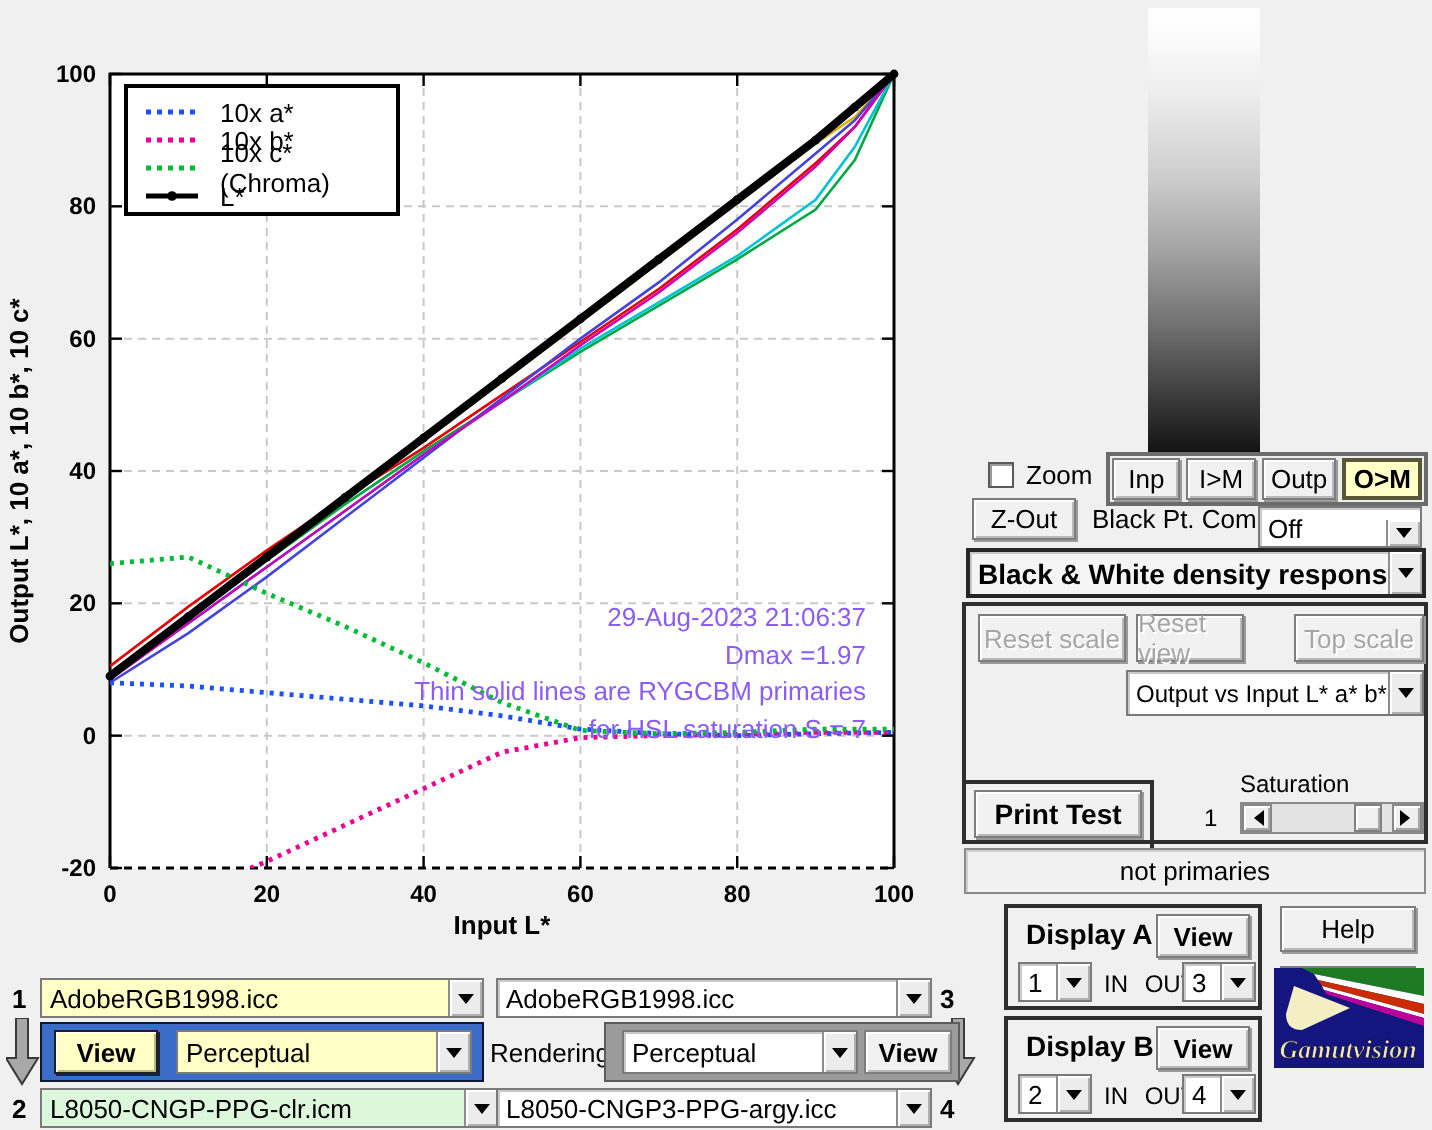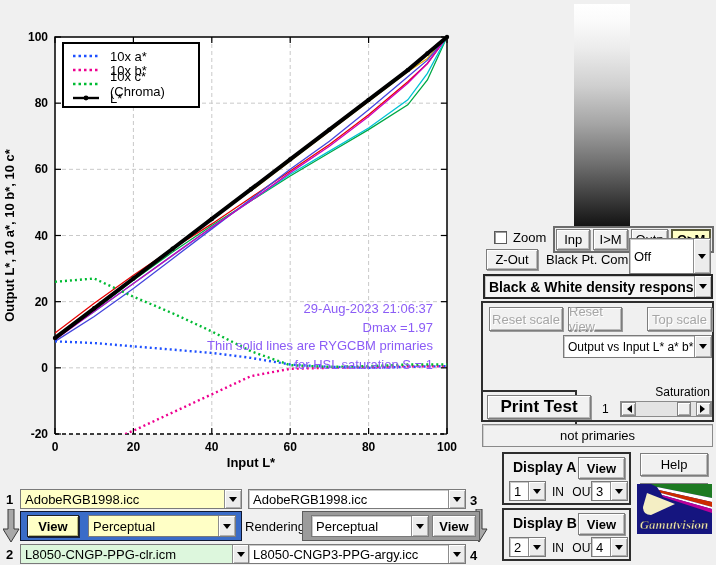--- a/index.html
+++ b/index.html
@@ -171,39 +171,39 @@
             <line x1="1" y1="5" x2="27" y2="5" stroke="#000000" stroke-width="2.4"></line>
             <circle cx="14" cy="5" r="2.4" fill="#000"></circle>
           </svg></span>
         <span>L*</span>
       </div>
     </div>
   <div class="abs" id="anno">
     <div>29-Aug-2023 21:06:37</div>
     <div>Dmax =1.97</div>
     <div>Thin solid lines are RYGCBM primaries</div>
-    <div>for HSL saturation S = 1</div>
+    <div>for HSL saturation S = 7</div>
   </div>
 </div>
 
 <div class="abs" id="gradient-bar"></div>
 
 <div class="abs chk" style="left:494px; top:231px;"></div>
 <div class="abs lbl" style="left:513px; top:230px;text-align:right;">Zoom</div>
 
 <div class="abs" style="left:553px; top:226px; width:161px; height:27px; border:2px solid #6c6c6c; background:#ededed; display:flex; gap:3px; padding:1px;">
   <div class="btn" style="flex:1;">Inp</div>
   <div class="btn" style="flex:1;">I&gt;M</div>
   <div class="btn" style="flex:1.1;">Outp</div>
   <div class="btn" style="flex:1.1;" id="om-btn">O&gt;M</div>
 </div>
 
 <div class="abs btn" style="left:486px; top:249px; width:52px; height:21px;">Z-Out</div>
 <div class="abs lbl" style="left:546px; top:252px;">Black Pt. Comp.</div>
-<div class="abs combo" style="left:629px; top:238px; width:82px; height:36px;">
+<div class="abs combo" style="left:629px; top:253px; width:82px; height:21px;align-items:flex-end;">
   <div class="fld">Off</div>
   <div class="cbtn">
       <span class="tri-down"></span>
     </div>
 </div>
 
 <div class="abs combo" style="left:483px; top:274px; width:230px; height:25px; border:2px solid #262626; background:#f5f5f5;">
   <div class="fld" style="font-weight:bold; font-size:14px;">Black &amp; White density response</div>
   <div class="cbtn">
       <span class="tri-down"></span>
@@ -214,22 +214,22 @@
   <div class="abs btn disabled" style="left:6px; top:4px; width:74px; height:24px;">Reset scale</div>
   <div class="abs btn disabled" style="left:85px; top:4px; width:54px; height:24px;">Reset view</div>
   <div class="abs btn disabled" style="left:164px; top:4px; width:65px; height:24px;">Top scale</div>
   <div class="abs combo" style="left:80px; top:32px; width:149px; height:23px;">
     <div class="fld" style="font-size:12px;">Output vs Input L* a* b* c*</div>
     <div class="cbtn">
         <span class="tri-down"></span>
       </div>
   </div>
   <div class="abs" style="left:-2px; top:87px; width:96px; height:34px; border-top:2px solid #2e2e2e; border-right:2px solid #2e2e2e;"></div>
-  <div class="abs btn bold" style="left:4px; top:92px; width:104px; height:24px; font-size:17px;">Print Test</div>
-  <div class="abs lbl" style="left:137px; top:82px; width:90px; text-align:right; font-size:12px;">Saturation</div>
+  <div class="abs btn bold" style="left:4px; top:92px; width:84px; height:24px; font-size:14px;">Print Test</div>
+  <div class="abs lbl" style="left:137px; top:82px; width:90px; font-size:12px;">Saturation</div>
   <div class="abs lbl" style="left:119px; top:99px; font-size:12px;">1</div>
   <div class="abs slider" style="left:137px; top:98px; width:92px;">
     <div class="sbtn">
         <span class="tri-left"></span>
       </div>
     <div class="strack">
         <div class="sthumb"></div>
       </div>
     <div class="sbtn">
         <span class="tri-right"></span>

